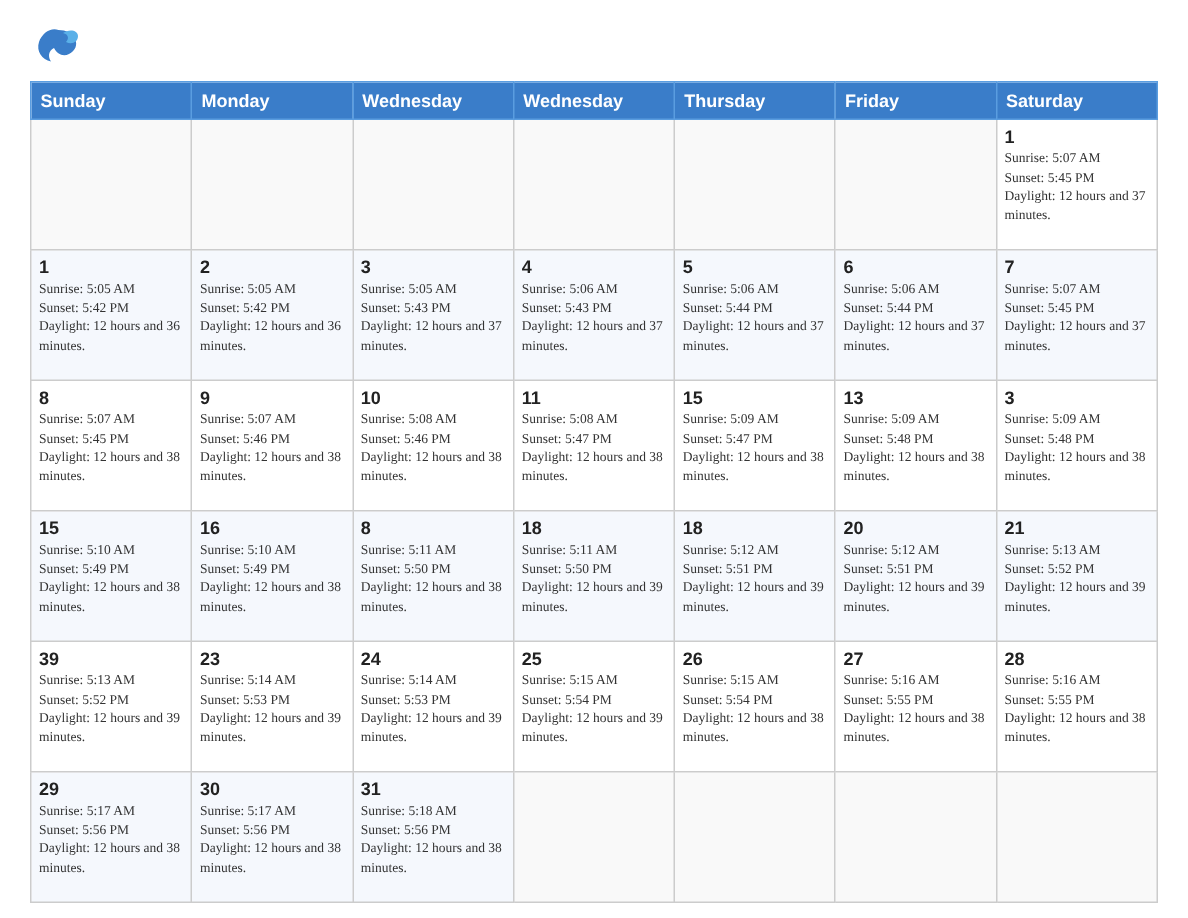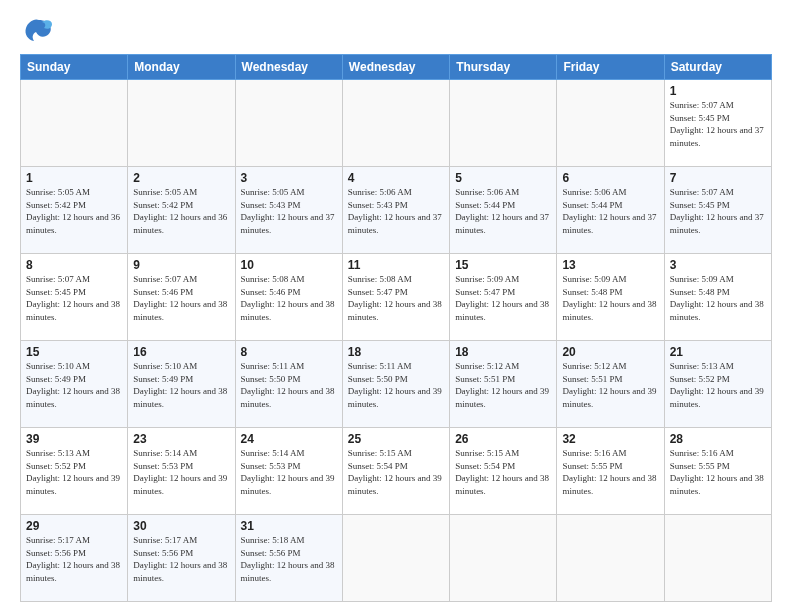--- a/index.html
+++ b/index.html
@@ -246,21 +246,21 @@
       </td>
           <td>
         <span class="day-num">25</span>
         <span class="day-info">Sunrise: 5:15 AM<br>Sunset: 5:54 PM<br>Daylight: 12 hours and 39 minutes.</span>
       </td>
           <td>
         <span class="day-num">26</span>
         <span class="day-info">Sunrise: 5:15 AM<br>Sunset: 5:54 PM<br>Daylight: 12 hours and 38 minutes.</span>
       </td>
           <td>
-        <span class="day-num">32</span>
+        <span class="day-num">27</span>
         <span class="day-info">Sunrise: 5:16 AM<br>Sunset: 5:55 PM<br>Daylight: 12 hours and 38 minutes.</span>
       </td>
           <td>
         <span class="day-num">28</span>
         <span class="day-info">Sunrise: 5:16 AM<br>Sunset: 5:55 PM<br>Daylight: 12 hours and 38 minutes.</span>
       </td>
         </tr>
         <tr>
           <td>
         <span class="day-num">29</span>

